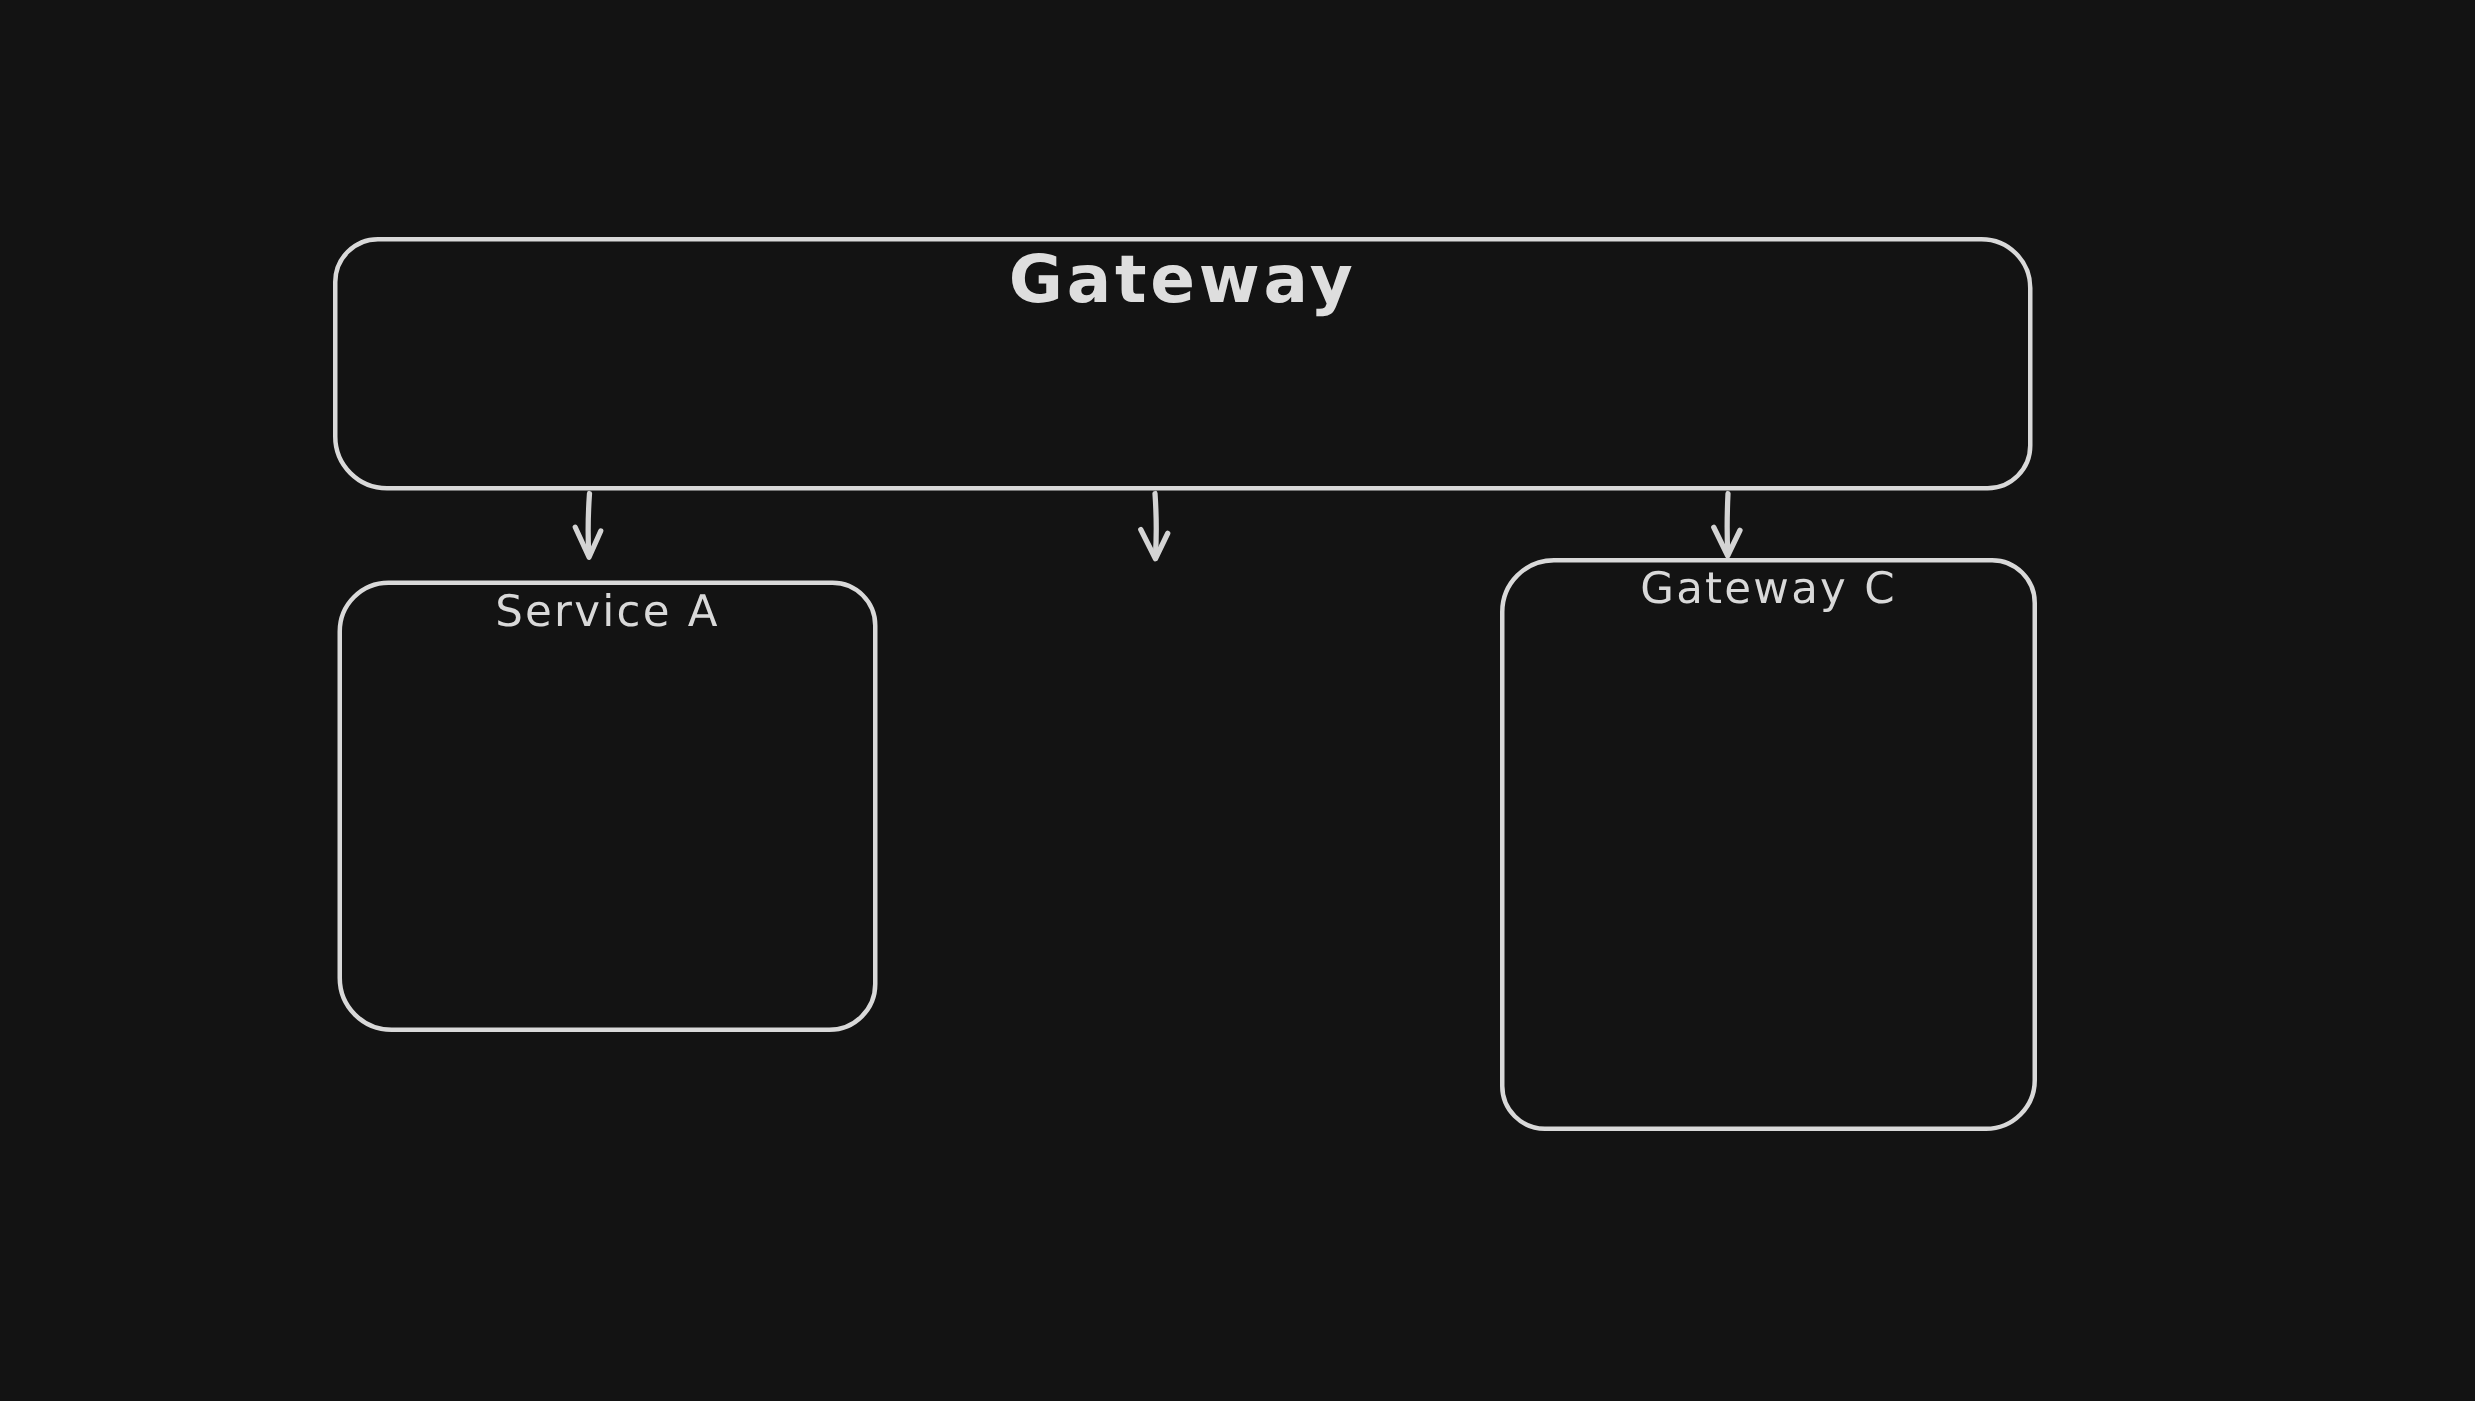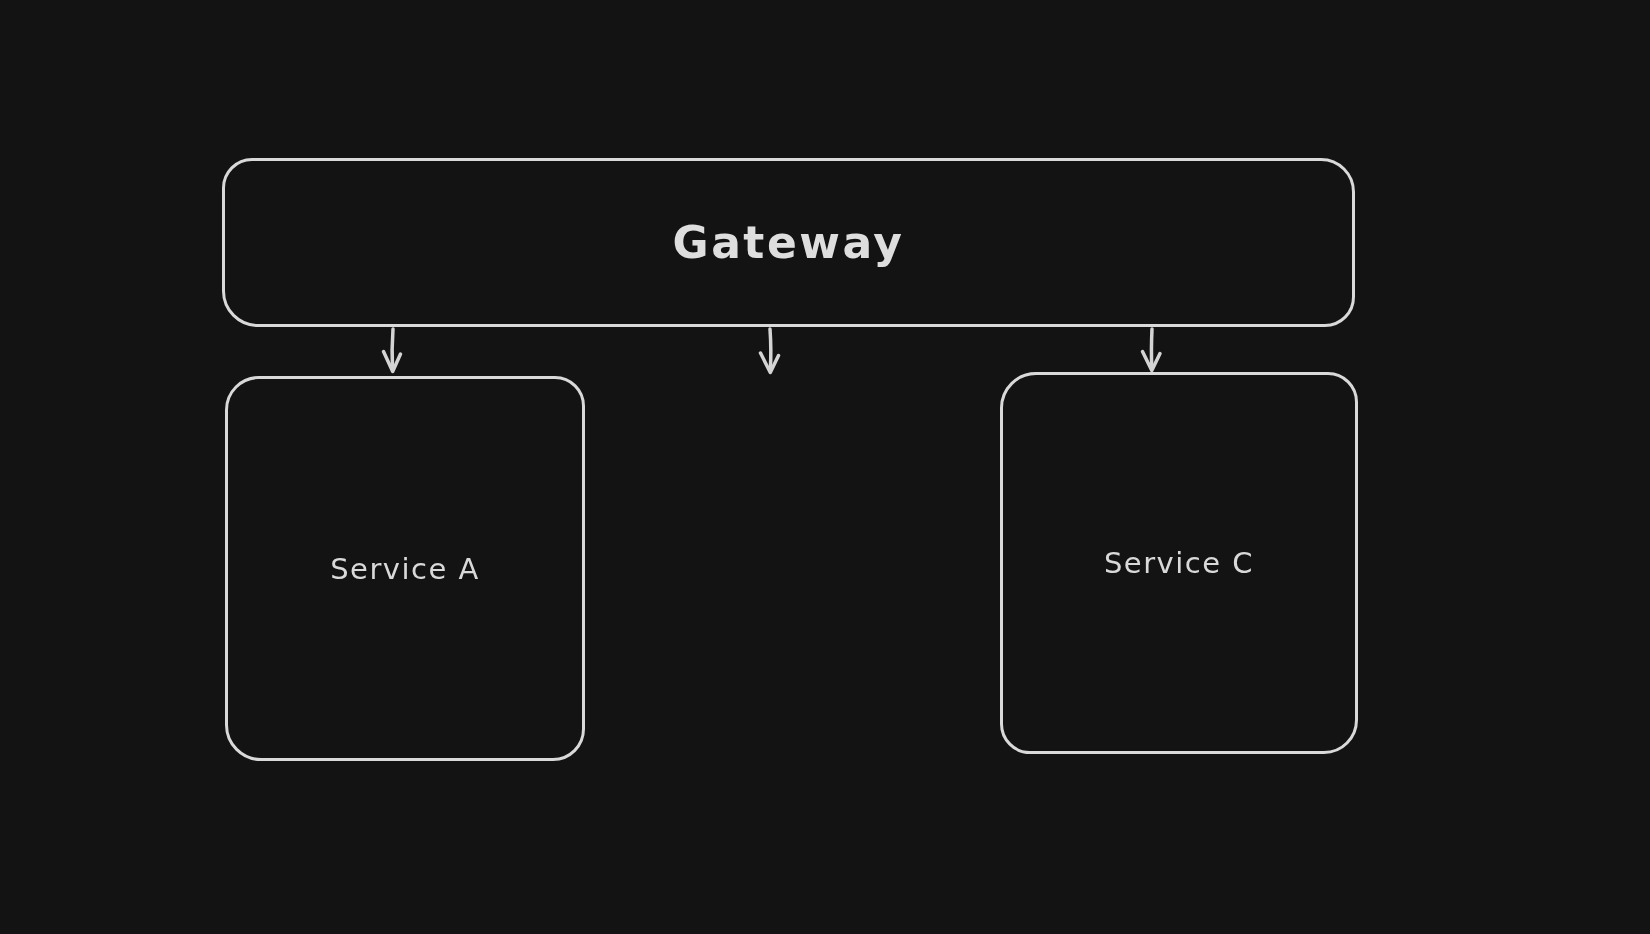--- a/index.html
+++ b/index.html
@@ -28,32 +28,32 @@
     stroke-width: 3.5;
     stroke-linecap: round;
     stroke-linejoin: round;
   }
   .node {
     position: absolute;
     box-sizing: border-box;
     border: 3.5px solid #d9d9d9;
     background: transparent;
     display: flex;
-    align-items: center;
+    align-items: flex-start;
     justify-content: center;
   }
   
   .node-gateway {
     left: 222px; top: 158px;
     width: 1133px; height: 169px;
     border-radius: 30px 34px 30px 36px;
   }
   .node-a {
-    left: 225px; top: 376px;
-    width: 360px; height: 385px;
+    left: 225px; top: 387px;
+    width: 360px; height: 301px;
     border-radius: 34px 30px 32px 36px;
   }
   .node-b {
     left: 610px; top: 374px;
     width: 365px; height: 380px;
     border-radius: 30px 36px 32px 30px;
   }
   .node-c {
     left: 1000px; top: 372px;
     width: 358px; height: 382px;
@@ -99,16 +99,16 @@
   <div class="node node-gateway">
     <span class="label label-lg">Gateway</span>
   </div>
 
   <div class="node node-a">
     <span class="label">Service A</span>
   </div>
 
 
   <div class="node node-c">
-    <span class="label">Service C</span>
+    <span class="label">Gateway C</span>
   </div>
 
 </div>
 
 </body></html>

